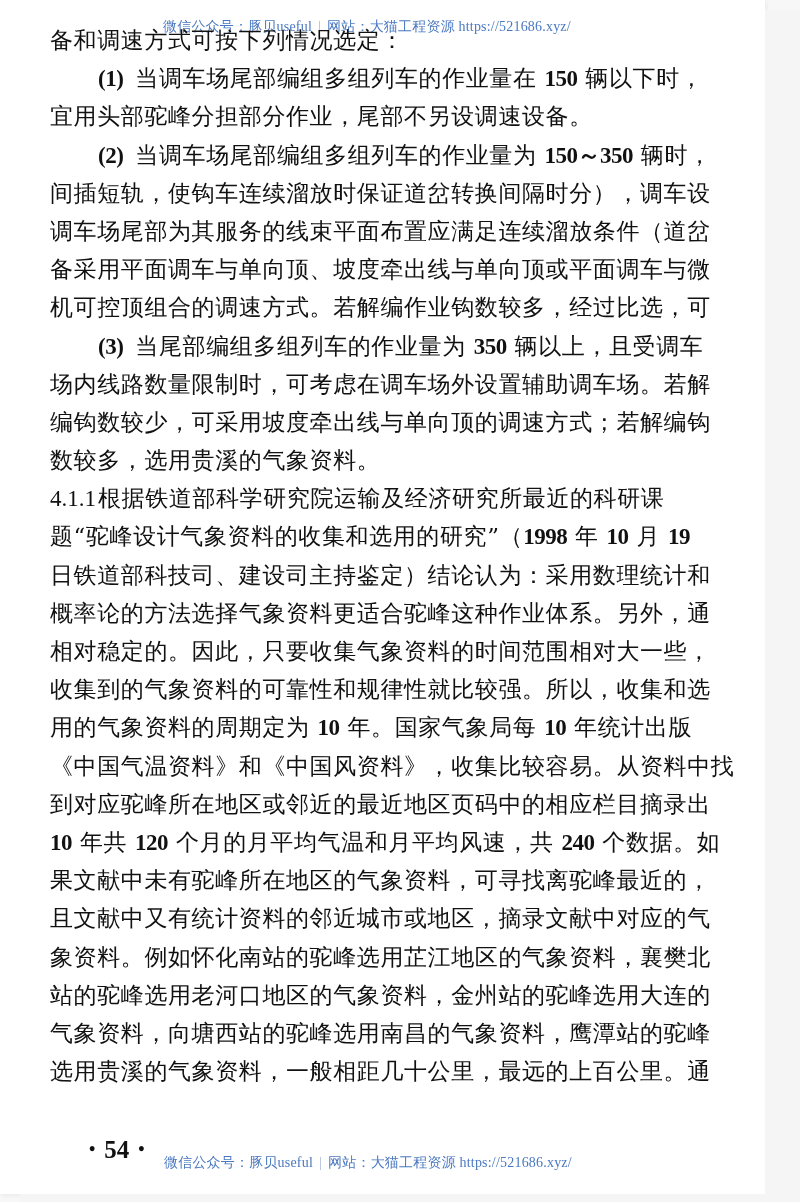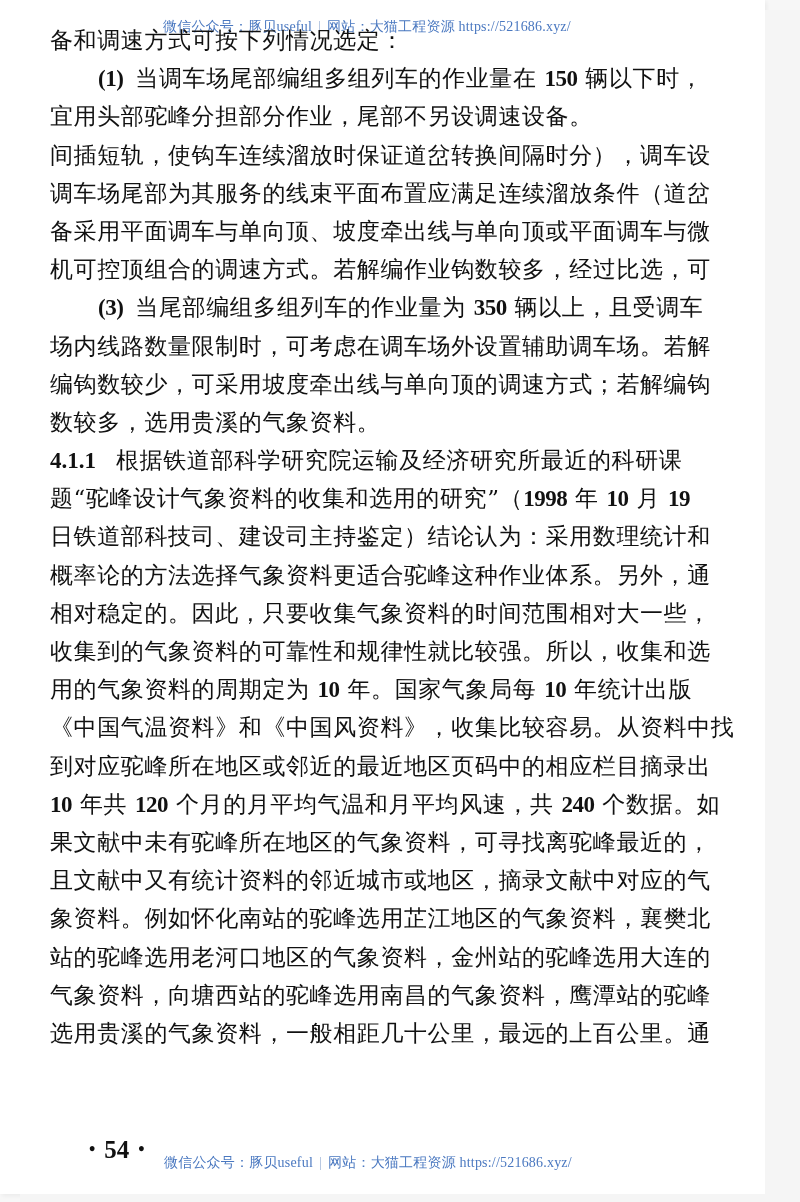--- a/index.html
+++ b/index.html
@@ -56,22 +56,22 @@
   .line.indent {
     padding-left: 48px;
   }
   .num {
     font-family: "Liberation Serif", "DejaVu Serif", serif;
     font-weight: bold;
     letter-spacing: -0.5px;
   }
   .section-num {
     font-family: "Liberation Serif", "DejaVu Serif", serif;
-    font-weight: bold;
-    margin-right: 20px;
+    font-weight: normal;
+    margin-right: 2px;
     letter-spacing: 0px;
   }
   .watermark {
     position: absolute;
     font-family: "Liberation Serif", "DejaVu Serif", serif;
     font-size: 14px;
     color: #4a78c0;
     white-space: nowrap;
     letter-spacing: 0.2px;
     text-align: center;
@@ -113,20 +113,21 @@
 <div class="bottom-gutter"></div>
 
 <div class="watermark top">
   <span>微信公众号：豚贝useful</span><span class="sep">|</span><span>网站：大猫工程资源 https://521686.xyz/</span>
 </div>
 
 <div class="text-block" id="text-block">
     <div class="line"><span>备和调速方式可按下列情况选定：</span></div>
     <div class="line indent"><span class="num" style="margin-right: 12px;">(1)</span><span>当调车场尾部编组多组列车的作业量在 </span><span class="num">150</span><span> 辆以下时，</span></div>
     <div class="line"><span>宜用头部驼峰分担部分作业，尾部不另设调速设备。</span></div>
+    <div class="line indent"><span class="num" style="margin-right: 12px;">(2)</span><span>当调车场尾部编组多组列车的作业量为 </span><span class="num">150～350</span><span> 辆时，</span></div>
     <div class="line"><span>间插短轨，使钩车连续溜放时保证道岔转换间隔时分），调车设</span></div>
     <div class="line"><span>调车场尾部为其服务的线束平面布置应满足连续溜放条件（道岔</span></div>
     <div class="line"><span>备采用平面调车与单向顶、坡度牵出线与单向顶或平面调车与微</span></div>
     <div class="line"><span>机可控顶组合的调速方式。若解编作业钩数较多，经过比选，可</span></div>
     <div class="line indent"><span class="num" style="margin-right: 12px;">(3)</span><span>当尾部编组多组列车的作业量为 </span><span class="num">350</span><span> 辆以上，且受调车</span></div>
     <div class="line"><span>场内线路数量限制时，可考虑在调车场外设置辅助调车场。若解</span></div>
     <div class="line"><span>编钩数较少，可采用坡度牵出线与单向顶的调速方式；若解编钩</span></div>
     <div class="line"><span>数较多，选用贵溪的气象资料。</span></div>
     <div class="line"><span class="section-num">4.1.1</span><span>根据铁道部科学研究院运输及经济研究所最近的科研课</span></div>
     <div class="line"><span>题“驼峰设计气象资料的收集和选用的研究”（</span><span class="num">1998</span><span> 年 </span><span class="num">10</span><span> 月 </span><span class="num">19</span></div>

